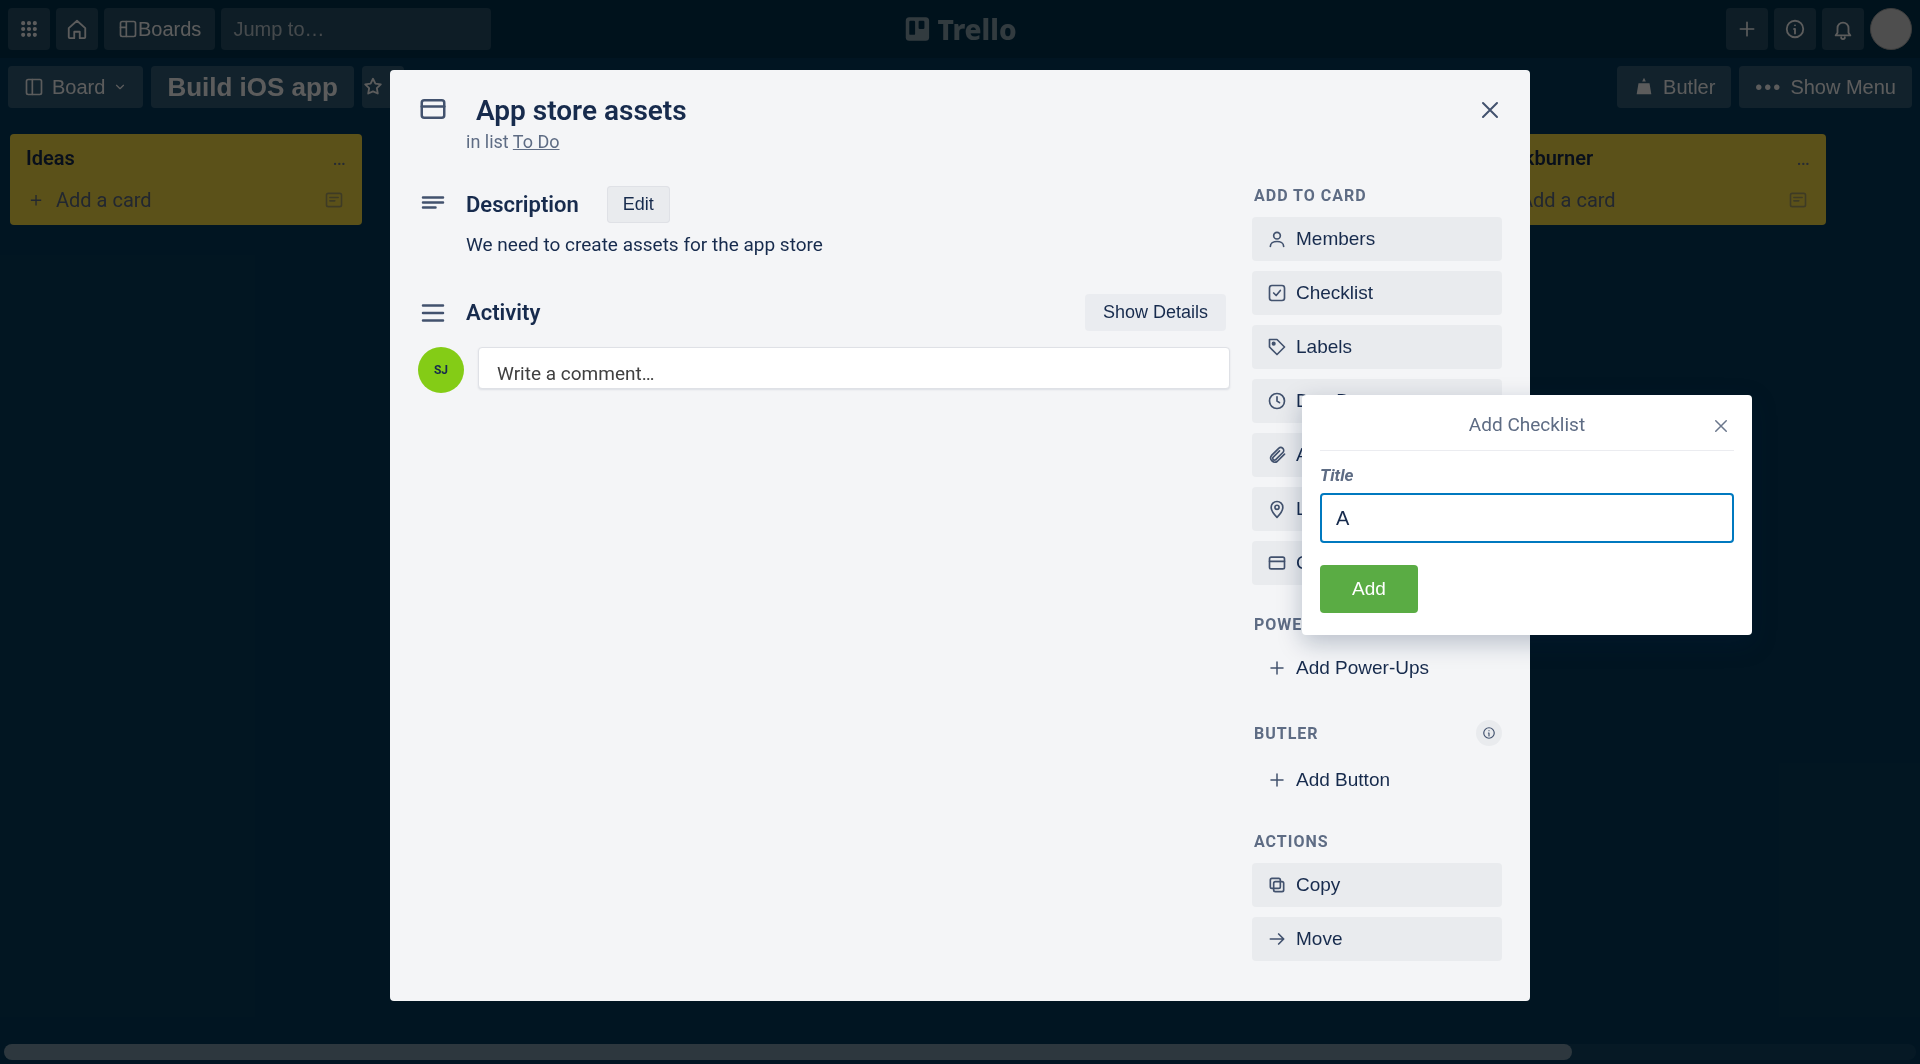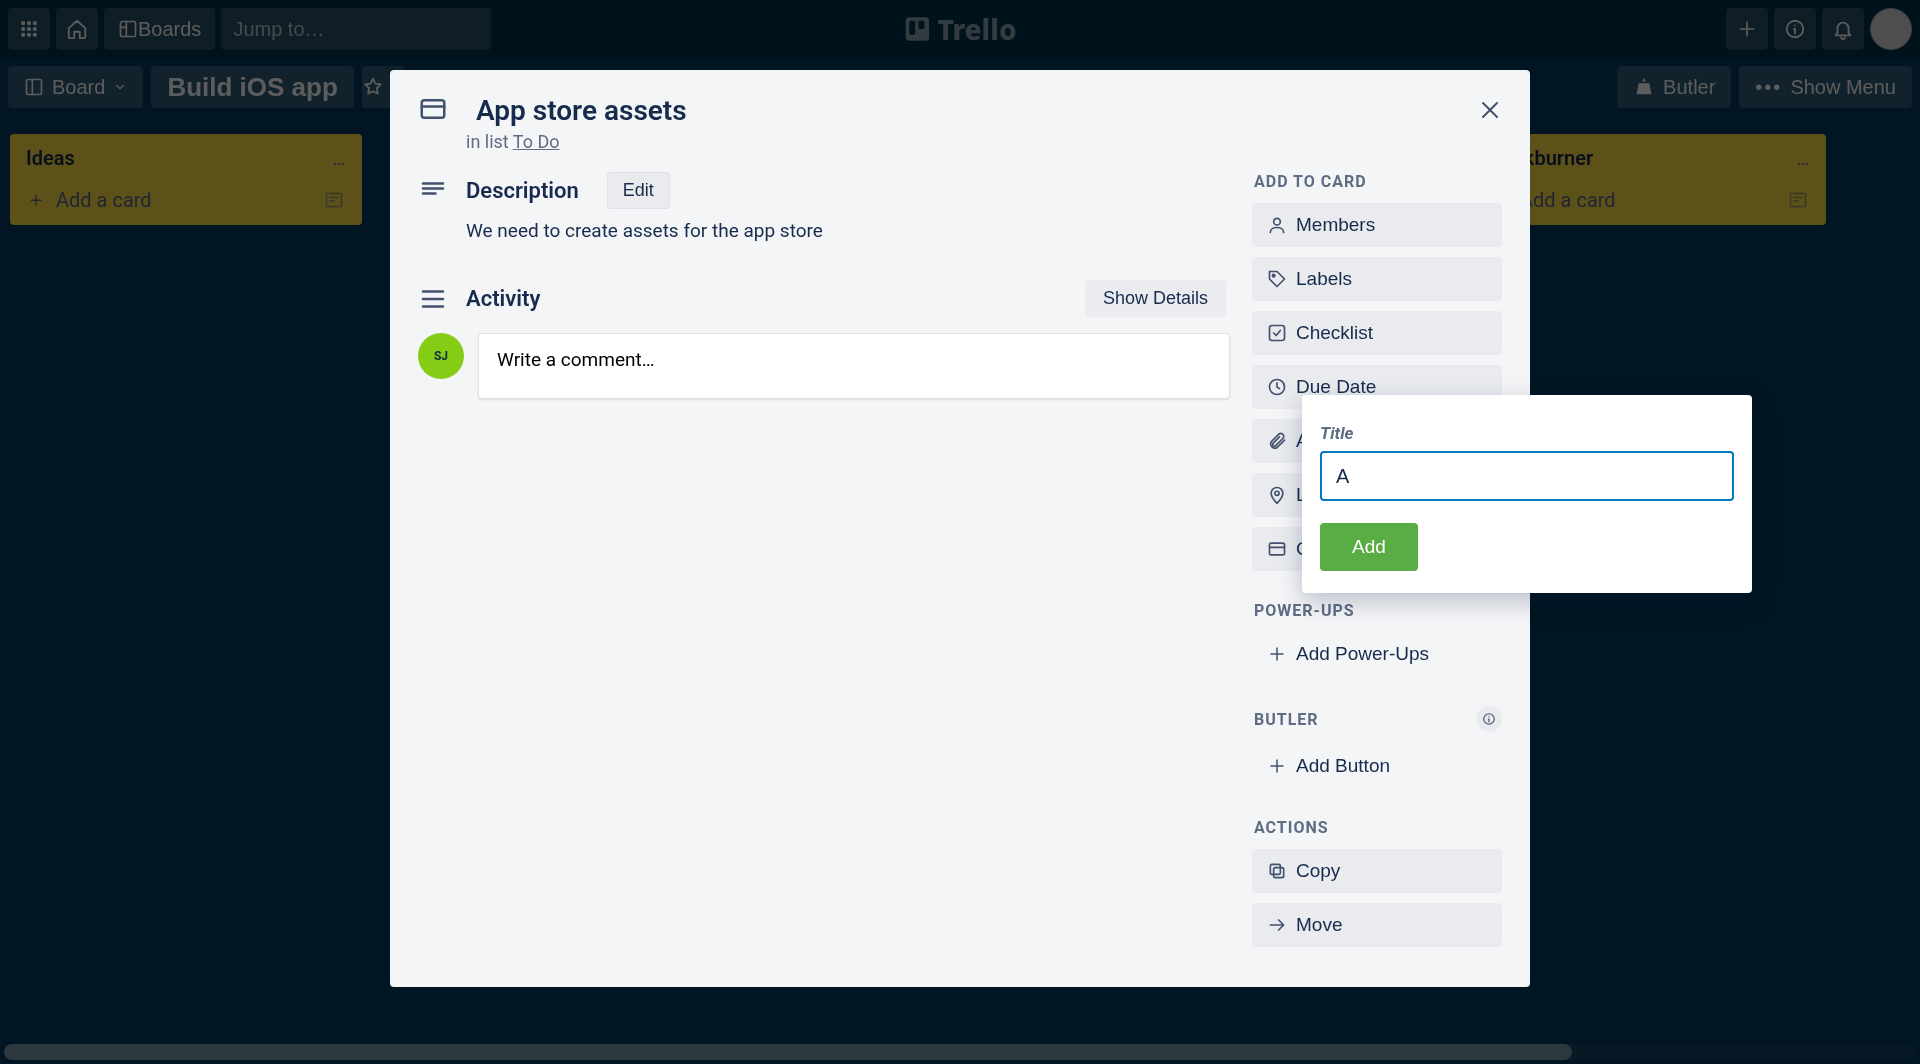--- a/index.html
+++ b/index.html
@@ -34,34 +34,34 @@
 .create-t { width:24px; height:20px; opacity:.5;}
 
 
 .overlay { position: absolute; inset: 0; background: rgba(0,0,0,0.64); display: flex; justify-content: center; align-items: flex-start; padding-top: 70px; }
 .card-modal { width: 1140px; background: #f4f5f7; border-radius: 4px; padding: 24px 28px 30px 28px; position: relative; max-height: 960px; overflow: visible;}
 .close-modal { position: absolute; top: 18px; right: 18px; width: 44px; height: 44px; border-radius: 50%; display:flex; align-items:center; justify-content:center; font-size: 30px; color: #42526e; cursor:pointer;}
 .card-row1 { display:flex; align-items:flex-start; gap: 28px; }
 .card-title { font-size: 28px; font-weight: 600; color: #172b4d; }
 .in-list { color: #5e6c84; font-size: 18px; margin-top: 4px; margin-left: 48px;}
 .in-list a { color: #5e6c84; text-decoration: underline;}
-.main-cols { display: flex; gap: 22px; margin-top: 20px; }
+.main-cols { display: flex; gap: 22px; margin-top: 34px; }
 .col-main { flex: 1; }
 .col-side { width: 250px; }
 .sec-head { display:flex; align-items:center; gap: 18px; margin-bottom: 10px; }
 .sec-icon { width: 30px; height: 30px; color: #42526e; flex-shrink:0;}
 .sec-title { font-size: 22px; font-weight: 600; color: #172b4d; }
 .mini-btn { background: #eaecf0; border: none; color: #172b4d; font-size: 18px; padding: 8px 16px; border-radius: 4px; cursor:pointer; margin-left: 10px; box-shadow: inset 0 0 0 1px #dfe1e6;}
 .sec-head .mini-btn.bg { background:#e9ebee;}
 .desc-text { color: #172b4d; font-size: 19px; margin-left: 48px; margin-bottom: 38px;}
 .activity-head { display:flex; align-items:center; justify-content:space-between; margin-right:4px;}
 .show-details { background: #eaecf0; border:none; color:#172b4d; font-size:18px; padding:8px 18px; border-radius:4px; cursor:pointer;}
 .comment-row { display:flex; gap: 14px; margin-top: 16px;}
 .avatar-sm { width:46px; height:46px; border-radius:50%; background:#84cc16; color:#172b4d; font-weight:700; font-size:12px; display:flex; align-items:center; justify-content:center;}
-.comment-input { flex:1; height:66px; background:#fff; border:1px solid #dfe1e6; border-radius:4px; padding:14px 18px; color:#000000; font-size:19px; box-shadow: 0 1px 2px rgba(9,30,66,0.1);}
+.comment-input { flex:1; height:42px; background:#fff; border:1px solid #dfe1e6; border-radius:4px; padding:14px 18px; color:#404040; font-size:19px; box-shadow: 0 1px 2px rgba(9,30,66,0.1);}
 
 
 .side-heading { font-size: 16px; font-weight: 700; color:#5e6c84; letter-spacing: 1px; margin: 0 0 12px 2px; }
 .side-btn { display:flex; align-items:center; gap:8px; width:100%; height:44px; background:#e9ebee; border:none; border-radius:4px; color:#172b4d; font-size:19px; padding: 0 14px; margin-bottom: 10px; cursor:pointer; text-align:left;}
 .side-btn .sicon { width:22px; height:22px; display:inline-flex; align-items:center; justify-content:center; color:#42526e;}
 .side-block { margin-bottom: 30px; }
 .butler-head { display:flex; align-items:center; justify-content:space-between;}
 .butler-info { width:26px; height:26px; border-radius:50%; background:#e9ebee; display:flex; align-items:center; justify-content:center; font-size:16px; color:#42526e;}
 
 
@@ -293,34 +293,34 @@
                 <svg width="20" height="20" viewBox="0 0 24 24">
                   <circle cx="12" cy="8" r="4"></circle>
                   <path d="M4 21c0-4 4-6 8-6s8 2 8 6"></path>
                 </svg>
               </span>
             <span>Members</span>
           </button>
           <button class="side-btn">
             <span class="sicon">
                 <svg width="20" height="20" viewBox="0 0 24 24">
+                  <rect x="3" y="3" width="18" height="18" rx="3"></rect>
+                  <path d="M8 12l3 3 5-6"></path>
+                </svg>
+              </span>
+            <span>Checklist</span>
+          </button>
+          <button class="side-btn">
+            <span class="sicon">
+                <svg width="20" height="20" viewBox="0 0 24 24">
                   <path d="M3 3h9l9 9-9 9-9-9z"></path>
                   <circle cx="8" cy="8" r="1.5" fill="currentColor"></circle>
                 </svg>
               </span>
             <span>Labels</span>
-          </button>
-          <button class="side-btn">
-            <span class="sicon">
-                <svg width="20" height="20" viewBox="0 0 24 24">
-                  <rect x="3" y="3" width="18" height="18" rx="3"></rect>
-                  <path d="M8 12l3 3 5-6"></path>
-                </svg>
-              </span>
-            <span>Checklist</span>
           </button>
           <button class="side-btn">
             <span class="sicon">
                 <svg width="20" height="20" viewBox="0 0 24 24">
                   <circle cx="12" cy="12" r="9"></circle>
                   <path d="M12 7v5l3 2"></path>
                 </svg>
               </span>
             <span>Due Date</span>
           </button>
@@ -401,19 +401,27 @@
                   <path d="M4 12h14M14 6l6 6-6 6"></path>
                 </svg>
               </span>
             <span>Move</span>
           </button>
         </div>
       </div>
     </div>
 
     <div class="popover" style="top:325px; left:912px;">
+      <div class="pop-title">
+        <span>Add Checklist</span>
+        <span class="pop-close">
+          <svg width="18" height="18" viewBox="0 0 24 24">
+              <path d="M5 5l14 14M19 5L5 19"></path>
+            </svg>
+        </span>
+      </div>
       <div class="pop-label">Title</div>
       <input class="pop-input" value="A" style="">
       <div><button class="pop-add">Add</button></div>
     </div>
 
   </div>
 </div>
 
 </body></html>

